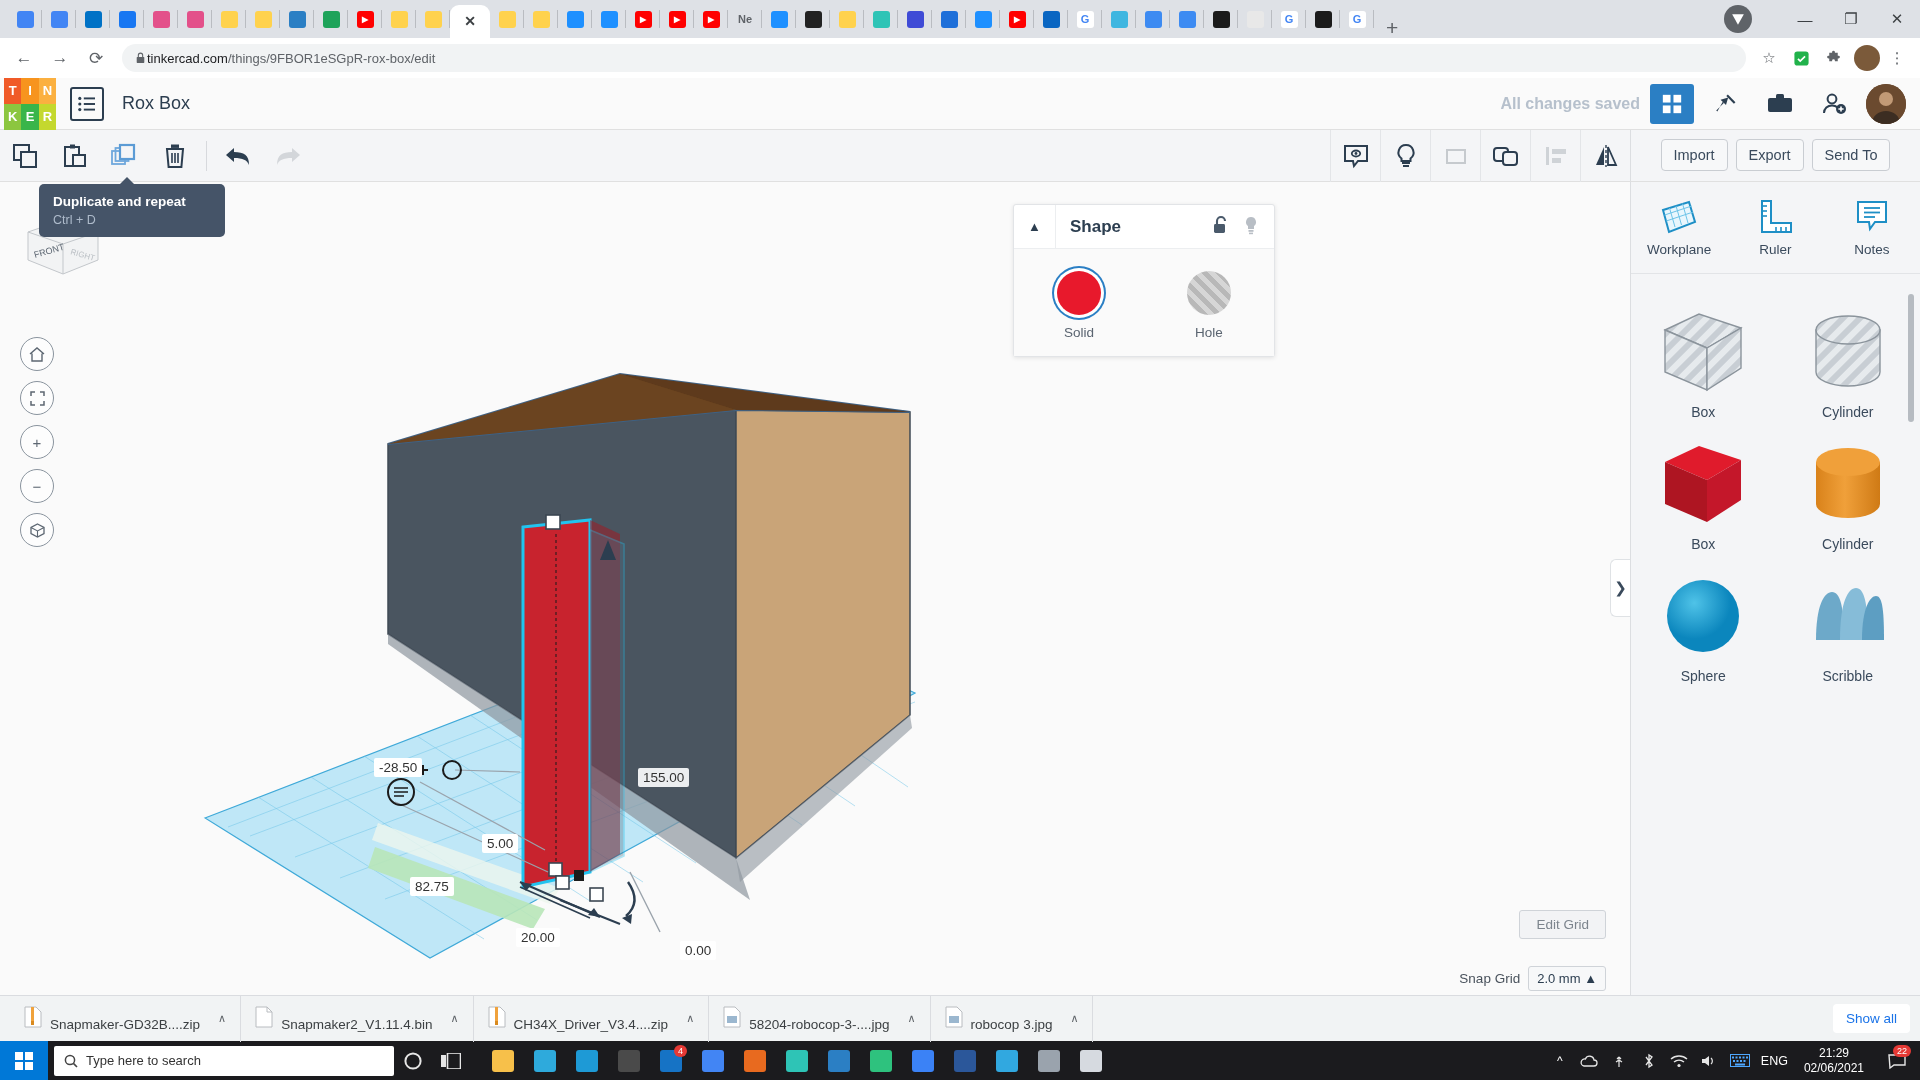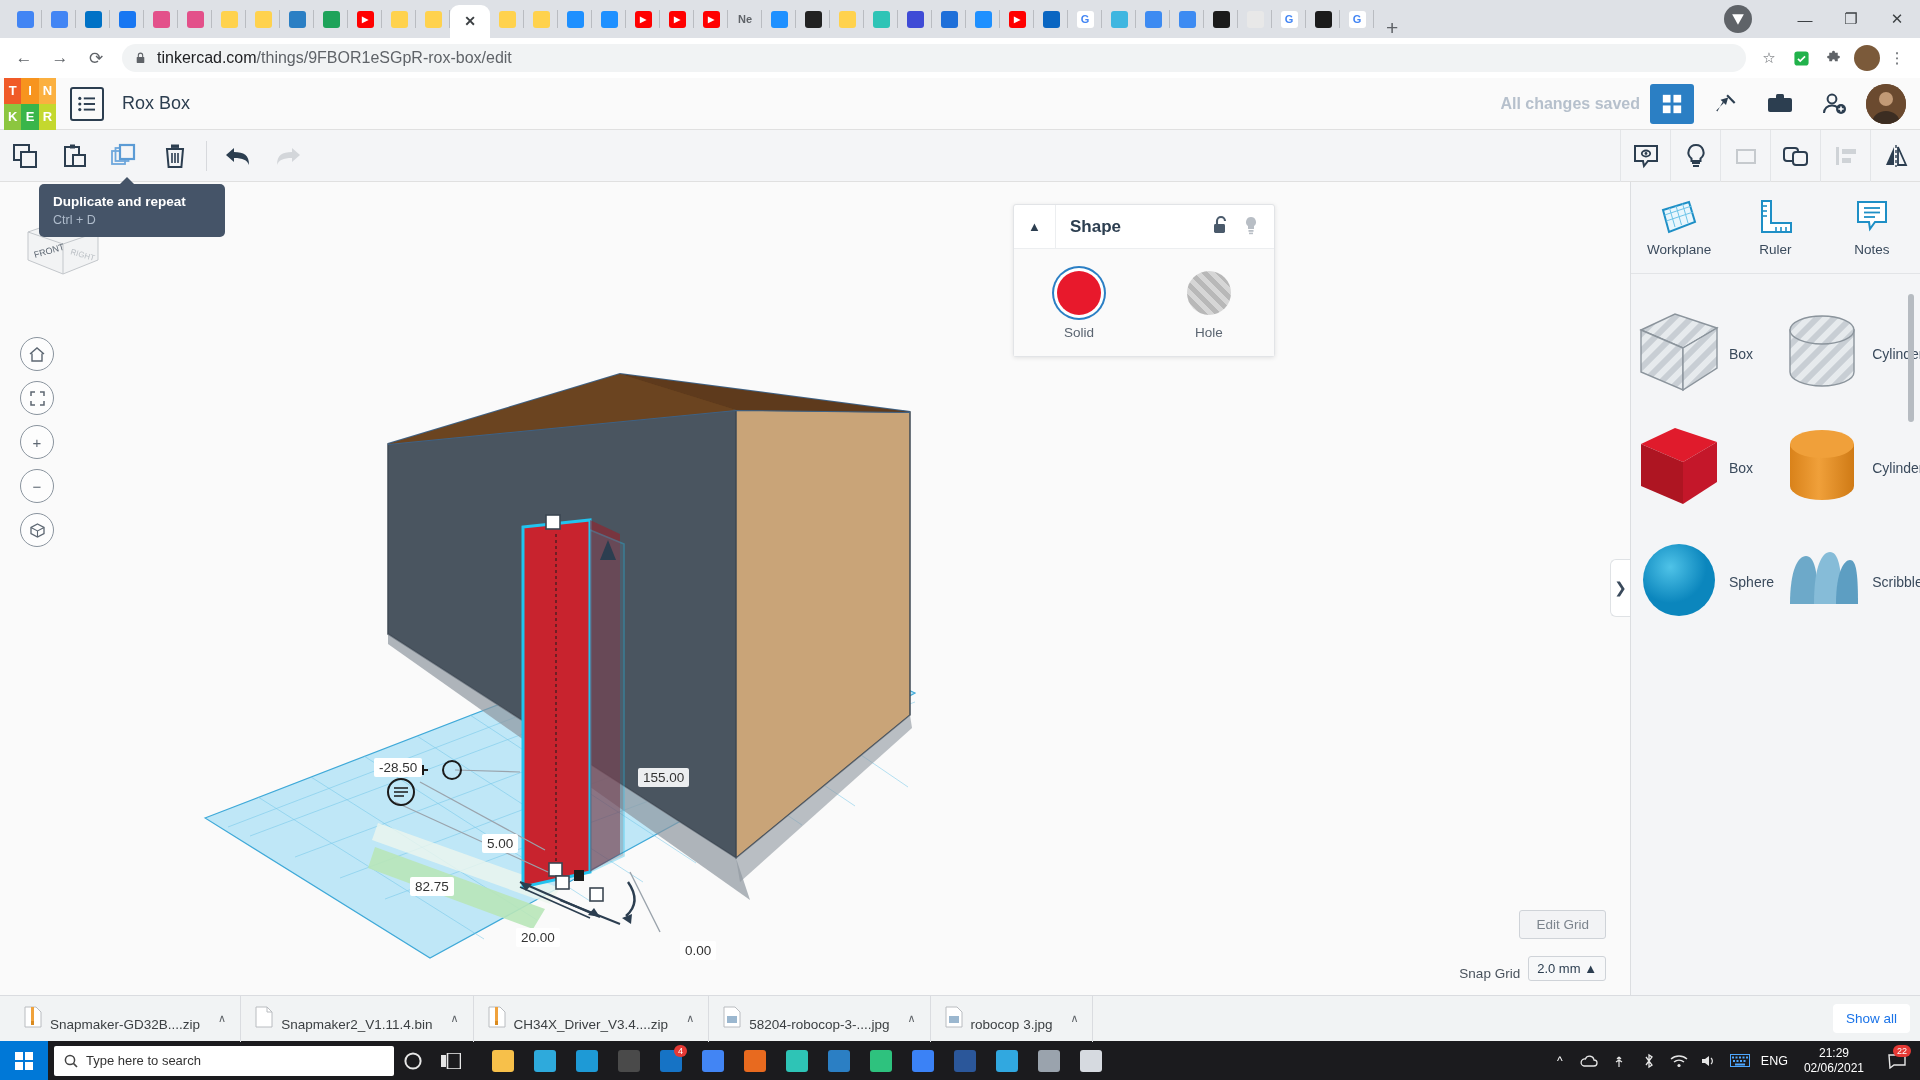--- a/index.html
+++ b/index.html
@@ -15,21 +15,21 @@
   .tabicon.active:after{ display:none; }
   .fav{ width:17px; height:17px; border-radius:3px; display:block; font-size:11px; line-height:17px; text-align:center; color:#fff; font-weight:bold; }
   .win-ctrls{ position:absolute; right:0; top:0; height:38px; display:flex; align-items:center; }
   .win-btn{ width:46px; height:38px; display:flex; align-items:center; justify-content:center; font-size:15px; color:#3c4043; }
   .newtab{ font-size:21px; color:#5f6368; padding:0 12px; line-height:1; }
   .profchip{ width:28px;height:28px;border-radius:50%; background:#5f6368; display:flex;align-items:center;justify-content:center; color:#fff; font-size:11px; margin-right:30px;}
 
   .chrome-toolbar{ height:40px; background:#fff; display:flex; align-items:center; padding:0 8px; }
   .navbtn{ width:32px;height:32px; display:flex;align-items:center;justify-content:center; color:#5f6368; font-size:17px; margin-right:4px;}
   .omnibox{ flex:1; height:28px; background:#f1f3f4; border-radius:14px; display:flex; align-items:center; padding:0 12px; margin:0 6px; }
-  .omni-url{ font-size:16px; color:#202124; margin-left:10px; }
+  .omni-url{ font-size:13px; color:#202124; }
   .omni-url .dim{ color:#5f6368; }
   .tb-icn{ width:30px;height:30px;display:flex;align-items:center;justify-content:center;margin-left:2px; font-size:15px; color:#5f6368;}
   .avatar-sm{ width:26px;height:26px;border-radius:50%;background:#7b5a3a; display:block; margin-left:4px;}
 
   
   .tc-header{ height:52px; background:#fafafa; border-bottom:1px solid #e0e0e0; display:flex; align-items:center; padding:0 0 0 0; }
   .tc-logo{ width:52px; height:52px; display:grid; grid-template-columns:repeat(3,1fr); grid-template-rows:repeat(2,1fr); margin-left:4px; }
   .tc-logo span{ color:#fff; font-weight:bold; font-size:13px; display:flex; align-items:center; justify-content:center; font-family:"Liberation Sans", sans-serif;}
   .tc-projbtn{ width:34px;height:34px; border:2px solid #2c3e50; border-radius:3px; margin-left:14px; display:flex;align-items:center;justify-content:center;}
   .tc-title{ font-size:18px; color:#2c3e50; margin-left:18px; font-weight:normal;}
@@ -64,21 +64,21 @@
   .navcube{ position:absolute; left:18px; top:28px; width:90px; height:72px;}
   .navbtns{ position:absolute; left:20px; top:155px; display:flex; flex-direction:column; gap:10px;}
   .navcircle{ width:34px;height:34px;border-radius:50%;border:1.6px solid #8a949e; display:flex;align-items:center;justify-content:center; color:#5d6772; font-size:15px; background:rgba(255,255,255,.6);}
 
   
   .dimlabel{ position:absolute; background:#fff; color:#333; font-size:13.5px; padding:2px 5px; border-radius:2px; white-space:nowrap; }
   .dimlabel.dark{ background:#eceef0; }
 
   
   .edit-grid{ position:absolute; right:24px; bottom:56px; border:1px solid #cfd3d8; background:#f2f3f5; color:#7c848d; font-size:13.5px; padding:6px 16px; border-radius:3px;}
-  .snapgrid{ position:absolute; right:24px; bottom:14px; display:flex; align-items:flex-end; gap:8px; font-size:13.5px; color:#49525c;}
+  .snapgrid{ position:absolute; right:24px; bottom:4px; display:flex; align-items:center; gap:8px; font-size:13.5px; color:#49525c;}
   .snapsel{ border:1px solid #cfd3d8; background:#f7f8f9; border-radius:3px; padding:4px 8px; font-size:13px; color:#2c3e50;}
 
   
   .shapepanel{ position:absolute; left:1013px; top:22px; width:262px; background:#fff; border:1px solid #e2e4e7; border-radius:3px; box-shadow:0 1px 4px rgba(0,0,0,.10); z-index:30;}
   .sp-head{ height:44px; display:flex; align-items:center; border-bottom:1px solid #eceef0;}
   .sp-collapse{ width:42px;height:44px; display:flex;align-items:center;justify-content:center; border-right:1px solid #eceef0;}
   .sp-title{ font-size:17px; color:#2c3e50; font-weight:bold; margin-left:14px;}
   .sp-icons{ margin-left:auto; display:flex; gap:12px; padding-right:14px;}
   .sp-body{ padding:22px 0 16px 0; display:flex; justify-content:space-around; background:#fafafa;}
   .swatch{ display:flex; flex-direction:column; align-items:center; gap:10px;}
@@ -91,21 +91,21 @@
   
   .rside{ width:290px; background:#f4f5f7; border-left:1px solid #dcdee1; display:flex; flex-direction:column;}
   .tools3{ height:92px; display:flex; align-items:center; justify-content:space-around; border-bottom:1px solid #e2e4e7;}
   .tool3{ display:flex; flex-direction:column; align-items:center; gap:6px; width:84px;}
   .tool3 .lbl{ font-size:13.5px; color:#3a4a5c;}
   .catsel{ margin:12px 14px 0 14px; background:#fff; border:1px solid #d7dade; border-radius:4px; padding:8px 12px; position:relative;}
   .catsel .c1{ font-size:12.5px; color:#5e6872;}
   .catsel .c2{ font-size:16.5px; color:#2c3e50; margin-top:2px;}
   .catsel .caret{ position:absolute; right:14px; top:50%; transform:translateY(-50%); font-size:11px; color:#2c3e50;}
   .shapegrid{ flex:1; overflow:hidden; margin-top:12px; padding:14px 0 0 0; display:grid; grid-template-columns:1fr 1fr; gap:6px 0; align-content:start; position:relative;}
-  .shapecell{ display:flex; flex-direction:row; align-items:center; gap:2px; padding:6px 0;}
+  .shapecell{ display:flex; flex-direction:column; align-items:center; gap:2px; padding:6px 0;}
   .shapecell .nm{ font-size:14px; color:#3a4a5c;}
   .sbar{ position:absolute; right:6px; top:8px; width:6px; height:128px; background:#b6bbc1; border-radius:3px;}
 
   
   .dlbar{ height:46px; background:#f1f3f4; border-top:1px solid #dadce0; display:flex; align-items:center; padding:0 10px; gap:0;}
   .dlitem{ display:flex; align-items:center; gap:8px; padding:0 14px; height:46px; border-right:1px solid #dadce0;}
   .dlname{ font-size:13.5px; color:#3c4043;margin-top:12px;}
   .dlcaret{ font-size:11px; color:#5f6368; margin-left:10px;}
   .showall{ margin-left:auto; font-size:13.5px; color:#1a73e8; border:1px solid transparent; padding:6px 12px; border-radius:4px; background:#fff;}
 
@@ -426,20 +426,25 @@
     </div>
     <div class="tt-rbtn">
       <svg width="28" height="24" viewBox="0 0 28 24">
           <path d="M12 3 L4 21 L12 21 Z" fill="#2c3e50"></path>
           <path d="M16 3 L24 21 L16 21 Z" fill="none" stroke="#2c3e50" stroke-width="1.8"></path>
           <path d="M14 1v22" stroke="#2c3e50" stroke-width="1.4" stroke-dasharray="3 2"></path>
         </svg>
     </div>
   </div>
 
+  <div class="tc-right-top" id="ractions">
+      <div class="pill">Import</div>
+      <div class="pill">Export</div>
+      <div class="pill">Send To</div>
+    </div>
 
   <div class="tooltip">
     <div class="t1">Duplicate and repeat</div>
     <div class="t2">Ctrl + D</div>
   </div>
 </div>
 
 <div class="main">
 
   <div class="viewport">

